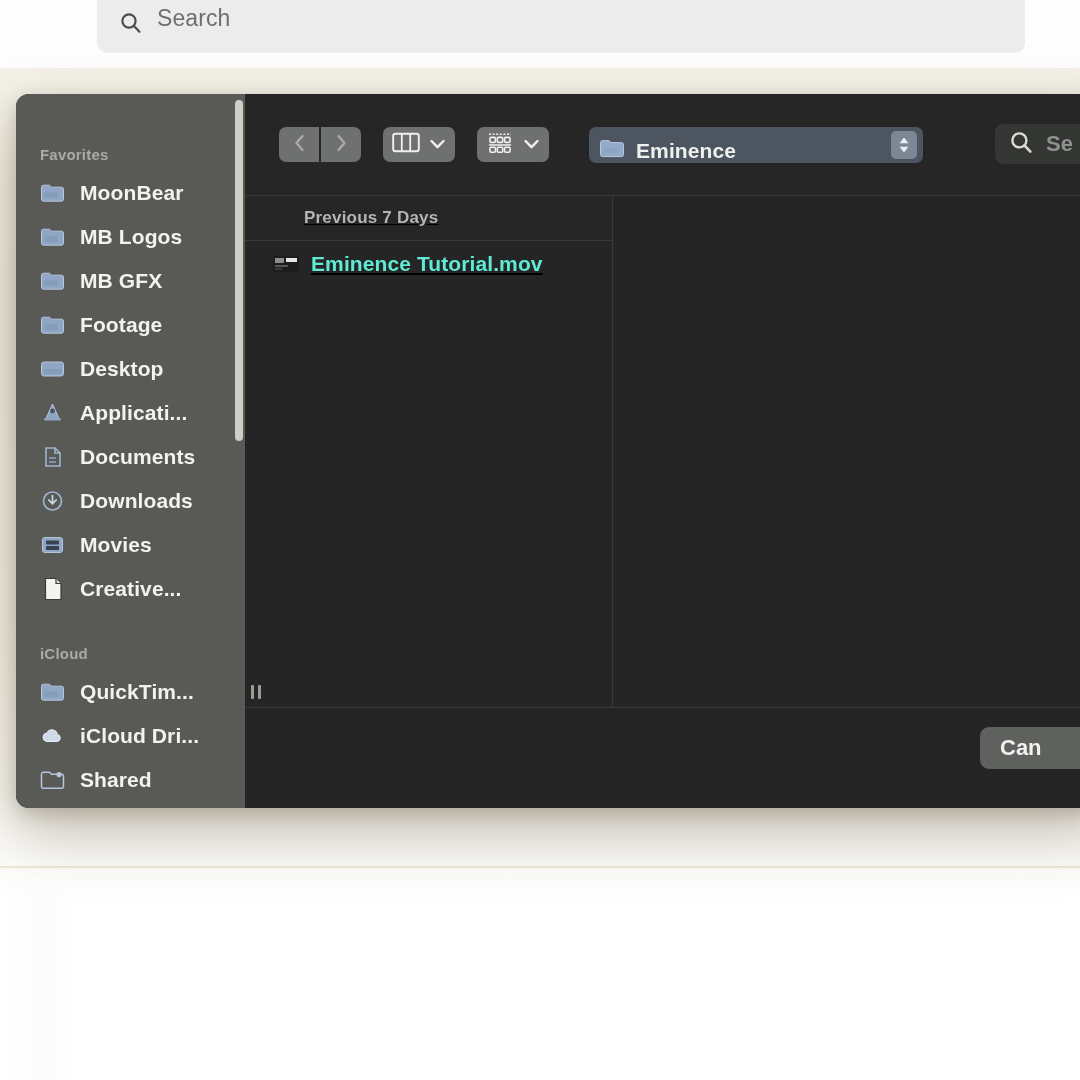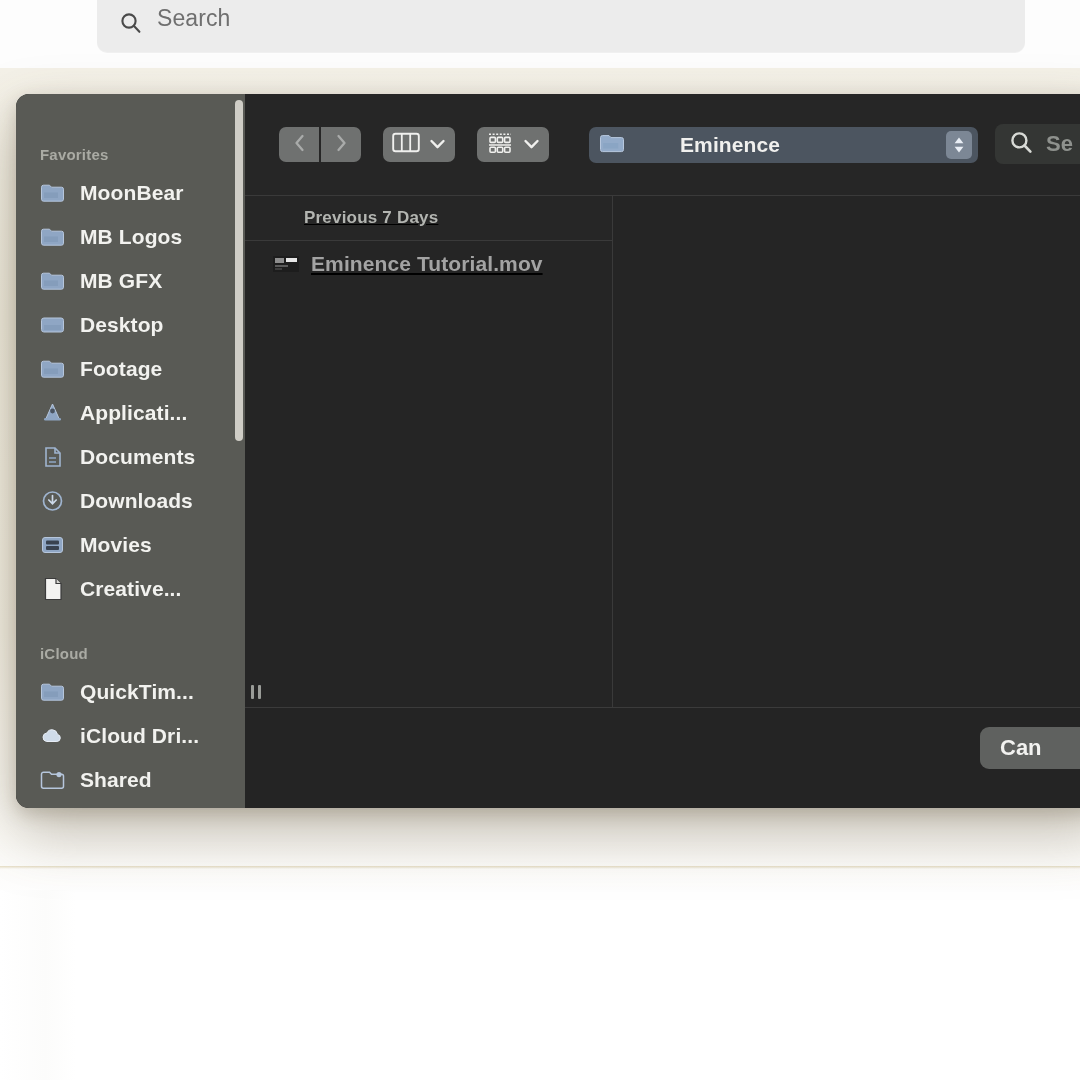--- a/index.html
+++ b/index.html
@@ -163,27 +163,26 @@
     display: flex; align-items: center;
     padding: 0 9px;
     margin-left: 22px;
   }
   .segbtn .sep { width: 9px; }
   .chev { display: block; }
 
   .pathpop {
     position: absolute;
     left: 344px; top: 33px;
-    width: 389px; height: 36px;
+    width: 334px; height: 36px;
     background: #4c5560;
     border-radius: 7px;
-    display: flex; align-items: center;
+    display: flex; align-items: flex-end;
     box-sizing: border-box;
     padding-left: 10px;
-    gap: 44px;
   }
   .pathpop .pfolder { margin-right: 11px; display:block; }
   .pathpop .ptext {
     font-size: 21px; font-weight: bold;
     color: #f0f0ee;
     letter-spacing: .1px;
   }
   .pathpop .stepper {
     position: absolute; right: 6px; top: 4px;
     width: 26px; height: 28px;
@@ -241,21 +240,21 @@
     box-sizing: border-box;
   }
   .movico {
     width: 26px; height: 18px;
     margin-right: 12px;
     flex: 0 0 26px;
     display:block;
   }
   .filename {
     font-size: 21px; font-weight: bold;
-    color: #a3a3a3; letter-spacing: .1px;
+    color: #5eead4; letter-spacing: .1px;
     white-space: nowrap;
   }
   .splitter {
     position: absolute;
     left: 0px; bottom: 7px;
     width: 22px; height: 16px;
     display: flex; align-items: center; justify-content: center;
     gap: 4px;
   }
   .splitter i {
@@ -348,35 +347,35 @@
               <path d="M1.5 4.2 a2 2 0 0 1 2-2 h6 l2 2 h10 a2 2 0 0 1 2 2 v10 a2 2 0 0 1 -2 2 h-18 a2 2 0 0 1 -2 -2 z" fill="#8fa6c4" stroke="#b6c6dc" stroke-width="1"></path>
               <rect x="4" y="9.5" width="14" height="5.5" fill="#7e95b4" opacity=".55"></rect>
             </svg>
           </span>
           <span class="sb-label">MB GFX</span>
         </div>
 
         <div class="sb-item">
           <span class="sb-ico">
             <svg width="25" height="20" viewBox="0 0 25 20">
+              <path d="M1.5 4.2 a2 2 0 0 1 2-2 h6 l2 2 h10 a2 2 0 0 1 2 2 v10 a2 2 0 0 1 -2 2 h-18 a2 2 0 0 1 -2 -2 z" fill="#8fa6c4" stroke="#b6c6dc" stroke-width="1"></path>
+              <rect x="4" y="9.5" width="14" height="5.5" fill="#7e95b4" opacity=".55"></rect>
+            </svg>
+          </span>
+          <span class="sb-label">Footage</span>
+        </div>
+
+        <div class="sb-item">
+          <span class="sb-ico">
+            <svg width="25" height="20" viewBox="0 0 25 20">
               <rect x="1.5" y="3" width="22" height="14" rx="2.4" fill="#8fa6c4" stroke="#b6c6dc" stroke-width="1"></rect>
               <rect x="4" y="10" width="17" height="5" fill="#7e95b4" opacity=".55"></rect>
             </svg>
           </span>
           <span class="sb-label">Desktop</span>
-        </div>
-
-        <div class="sb-item">
-          <span class="sb-ico">
-            <svg width="25" height="20" viewBox="0 0 25 20">
-              <path d="M1.5 4.2 a2 2 0 0 1 2-2 h6 l2 2 h10 a2 2 0 0 1 2 2 v10 a2 2 0 0 1 -2 2 h-18 a2 2 0 0 1 -2 -2 z" fill="#8fa6c4" stroke="#b6c6dc" stroke-width="1"></path>
-              <rect x="4" y="9.5" width="14" height="5.5" fill="#7e95b4" opacity=".55"></rect>
-            </svg>
-          </span>
-          <span class="sb-label">Footage</span>
         </div>
 
         <div class="sb-item">
           <span class="sb-ico">
             <svg width="25" height="22" viewBox="0 0 25 22">
               <path d="M12.5 2 L19 16.5 H6 Z" fill="#8fa6c4" stroke="#b6c6dc" stroke-width="1"></path>
               <circle cx="12.5" cy="9" r="2.4" fill="#4a5461"></circle>
               <rect x="4" y="16" width="17" height="2.6" rx="1.3" fill="#8fa6c4"></rect>
             </svg>
           </span>

